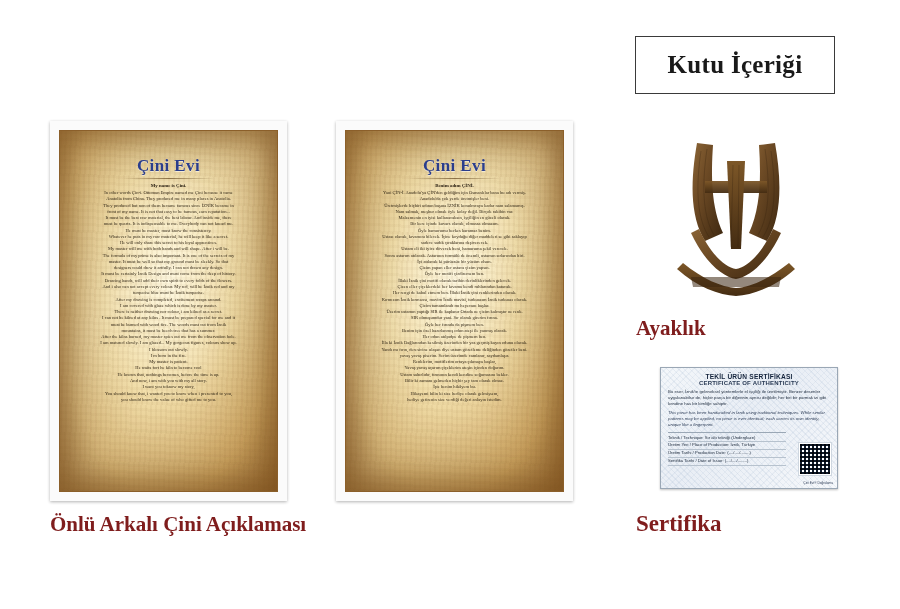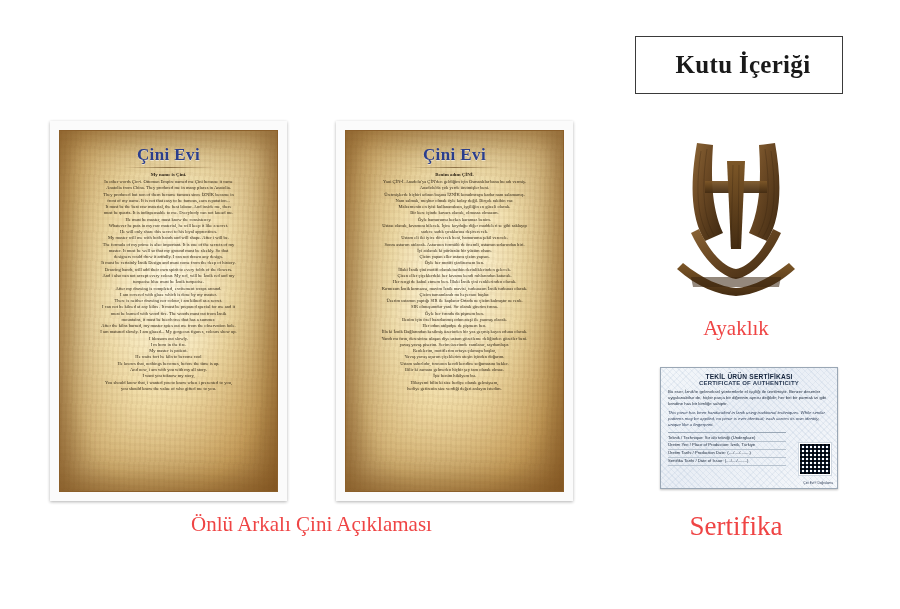--- a/index.html
+++ b/index.html
@@ -20,21 +20,20 @@
     position: absolute;
     left: 635px;
     top: 36px;
     width: 198px;
     height: 56px;
     border: 1px solid #3a3a3a;
     background: #ffffff;
     display: flex;
     align-items: center;
     justify-content: center;
-    padding-left: 8px;
   }
   .title-box .title-text {
     font-family: "Liberation Serif", serif;
     font-size: 25px;
     font-weight: bold;
     color: #1a1a1a;
     letter-spacing: .3px;
   }
 
   
@@ -77,20 +76,21 @@
     pointer-events: none;
   }
 
   .parch-inner {
     position: relative;
     z-index: 2;
     padding: 14px 13px 10px 13px;
     height: 100%;
     box-sizing: border-box;
     text-align: center;
+    margin-top: 11px;
   }
   .parch-heading {
     font-family: "Liberation Serif", serif;
     font-size: 17px;
     font-weight: bold;
     color: #2b3e8c;
     letter-spacing: .4px;
     text-shadow: 0 1px 0 rgba(255,255,255,.5);
     margin: 0 0 2px 0;
   }
@@ -114,41 +114,40 @@
     color: #332817;
     white-space: pre-line;
     text-align: center;
     padding: 0 2px;
   }
 
   
   .caption {
     position: absolute;
     font-family: "Liberation Serif", serif;
-    font-weight: normal;
-    color: #ef4444;
-    text-align: center;
+    font-weight: bold;
+    color: #7f1d1d;
   }
   .caption-sheets {
     left: 50px;
     top: 512px;
     width: 523px;
     font-size: 21px;
   }
   .caption-stand {
     left: 636px;
     top: 316px;
     width: 200px;
     font-size: 21px;
   }
   .caption-cert {
     left: 636px;
     top: 511px;
     width: 200px;
-    font-size: 27px;
+    font-size: 23px;
   }
 
   
   .stand-wrap {
     position: absolute;
     left: 661px;
     top: 137px;
     width: 150px;
     height: 168px;
   }

